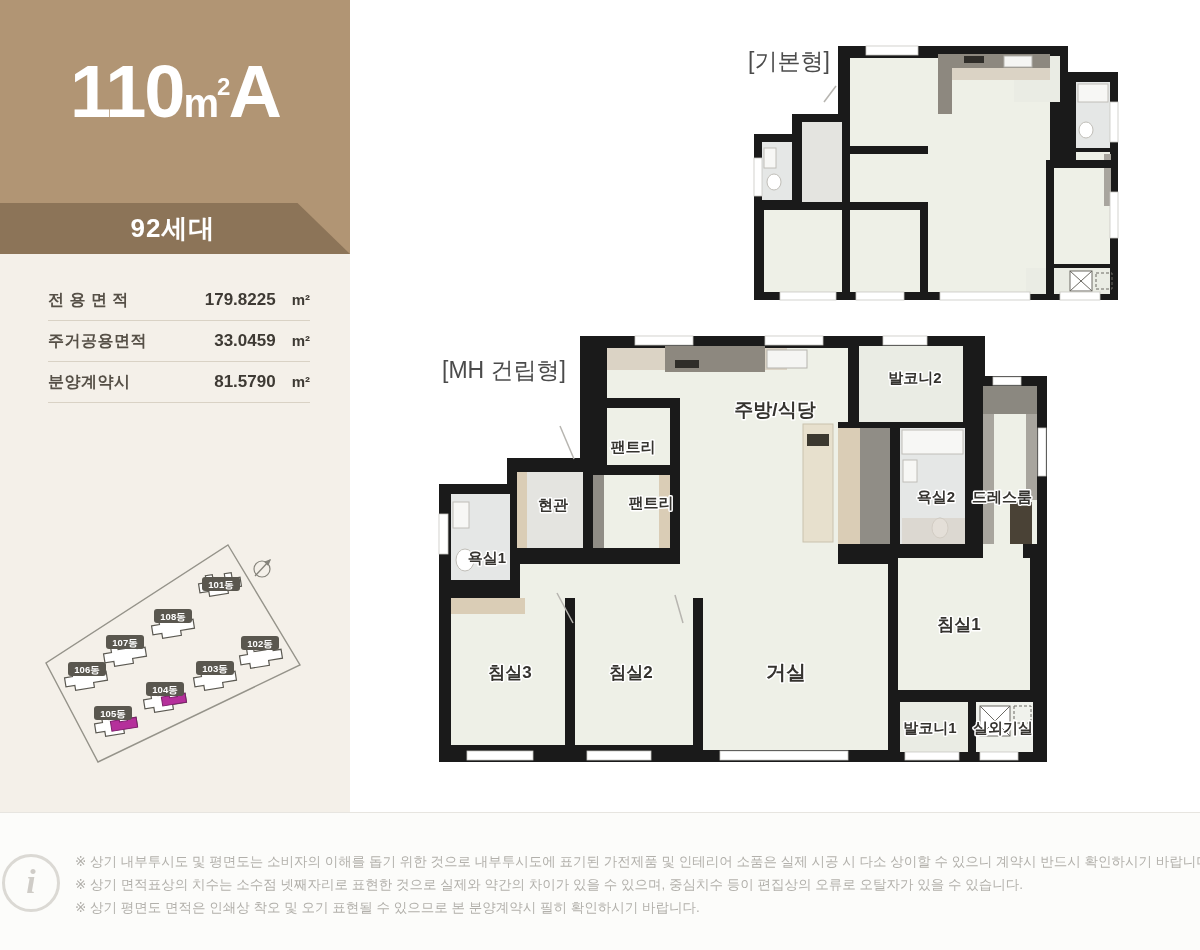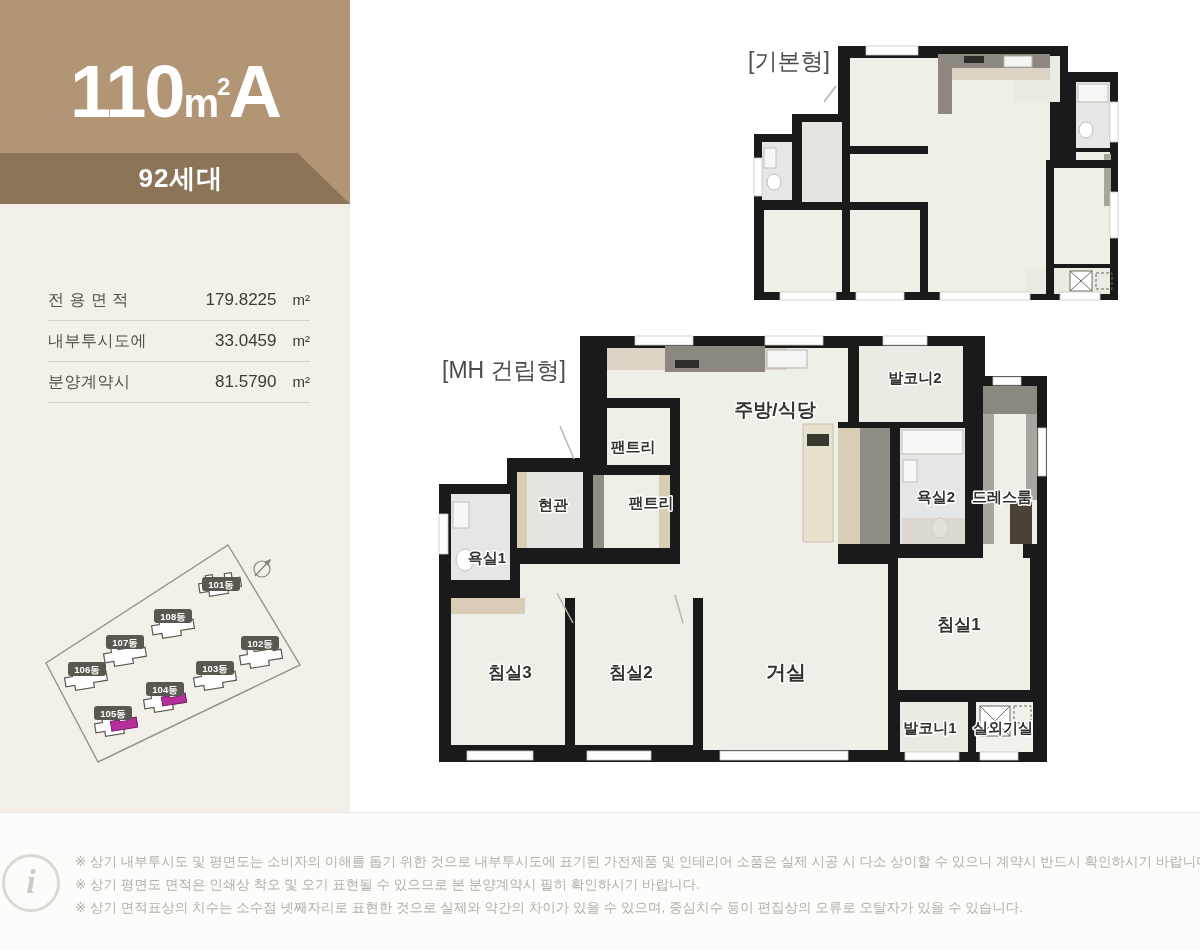--- a/index.html
+++ b/index.html
@@ -4,39 +4,39 @@
 <style>
   html,body{margin:0;padding:0;}
   body{
     width:1200px;height:950px;position:relative;overflow:hidden;
     background:#ffffff;
     font-family:"Liberation Sans","DejaVu Sans",sans-serif;
     -webkit-font-smoothing:antialiased;
   }
   
   .sidebar{position:absolute;left:0;top:0;width:350px;height:812px;background:#f4f0e9;}
-  .unit-header{position:relative;width:350px;height:204px;background:#b19574;}
+  .unit-header{position:relative;width:350px;height:254px;background:#b19574;}
   .unit-title{
     position:absolute;left:0;right:0;top:44px;text-align:center;
     color:#ffffff;font-weight:bold;font-size:74px;letter-spacing:-2px;line-height:86px;
   }
   .unit-title .u-m{font-size:40px;font-weight:bold;}
   .unit-title .u-sup{font-size:24px;vertical-align:22px;font-weight:bold;}
   .unit-band{
     position:absolute;left:0;bottom:0;width:350px;height:51px;background:#8c7458;
     clip-path:polygon(0 0,85% 0,100% 100%,0 100%);
   }
   .unit-band-label{
-    position:absolute;left:16px;width:330px;bottom:0;height:51px;line-height:51px;
+    position:absolute;left:8px;width:330px;bottom:0;height:51px;line-height:51px;
     text-align:center;color:#fff;font-size:26px;font-weight:bold;letter-spacing:1px;
   }
   .area-table{position:absolute;left:48px;top:280px;width:262px;}
   .area-row{
     display:flex;justify-content:space-between;align-items:center;
-    height:40px;border-bottom:1px solid #d9d2c5;
+    height:40px;border-bottom:1px solid #d9d2c5;font-weight:bold;
   }
   .area-row .a-label{font-size:16px;color:#565047;letter-spacing:.5px;}
   .area-row .a-value{font-size:17px;color:#3e3a34;}
   .a-value .sq{font-size:15px;padding-left:16px;}
   .siteplan{position:absolute;left:35px;top:532px;}
   .badge-rect{fill:#5a574f;}
   .badge-text{fill:#ffffff;font-size:9.5px;font-weight:bold;}
   .bld{fill:#ffffff;stroke:#5b5952;stroke-width:1.2;}
   .hl{stroke:#7c1f6b;stroke-width:1;}
   
@@ -72,21 +72,21 @@
     <div class="unit-band"></div>
     <div class="unit-band-label">92세대</div>
   </div>
 
   <div class="area-table">
     <div class="area-row">
       <span class="a-label">전 용 면 적</span>
       <span class="a-value"><span>179.8225</span><span class="sq">m²</span></span>
     </div>
     <div class="area-row">
-      <span class="a-label">내부투시도에</span>
+      <span class="a-label">주거공용면적</span>
       <span class="a-value"><span>33.0459</span><span class="sq">m²</span></span>
     </div>
     <div class="area-row">
       <span class="a-label">분양계약시</span>
       <span class="a-value"><span>81.5790</span><span class="sq">m²</span></span>
     </div>
   </div>
 
   <svg class="siteplan" width="290" height="250" viewBox="0 0 290 250">
     <polygon points="193,13 265,133 63,230 11,131" fill="none" stroke="#95938a" stroke-width="1.4"></polygon>
@@ -307,15 +307,15 @@
   <text class="room-label rl-20" x="351" y="347">거실</text>
   <text class="room-label rl-17" x="524" y="298">침실1</text>
   <text class="room-label rl-15" x="495" y="401">발코니1</text>
   <text class="room-label rl-15" x="568" y="401">실외기실</text>
 </svg>
 
 <div class="footer"></div>
 <div class="info-icon">i</div>
 <div class="notes">
   <div class="note-line">※ 상기 내부투시도 및 평면도는 소비자의 이해를 돕기 위한 것으로 내부투시도에 표기된 가전제품 및 인테리어 소품은 실제 시공 시 다소 상이할 수 있으니 계약시 반드시 확인하시기 바랍니다.</div>
+  <div class="note-line">※ 상기 면적표상의 치수는 소수점 넷째자리로 표현한 것으로 실제와 약간의 차이가 있을 수 있으며, 중심치수 등이 편집상의 오류로 오탈자가 있을 수 있습니다.</div>
   <div class="note-line">※ 상기 평면도 면적은 인쇄상 착오 및 오기 표현될 수 있으므로 본 분양계약시 필히 확인하시기 바랍니다.</div>
-  <div class="note-line">※ 상기 면적표상의 치수는 소수점 넷째자리로 표현한 것으로 실제와 약간의 차이가 있을 수 있으며, 중심치수 등이 편집상의 오류로 오탈자가 있을 수 있습니다.</div>
 </div>
 
 </body></html>

